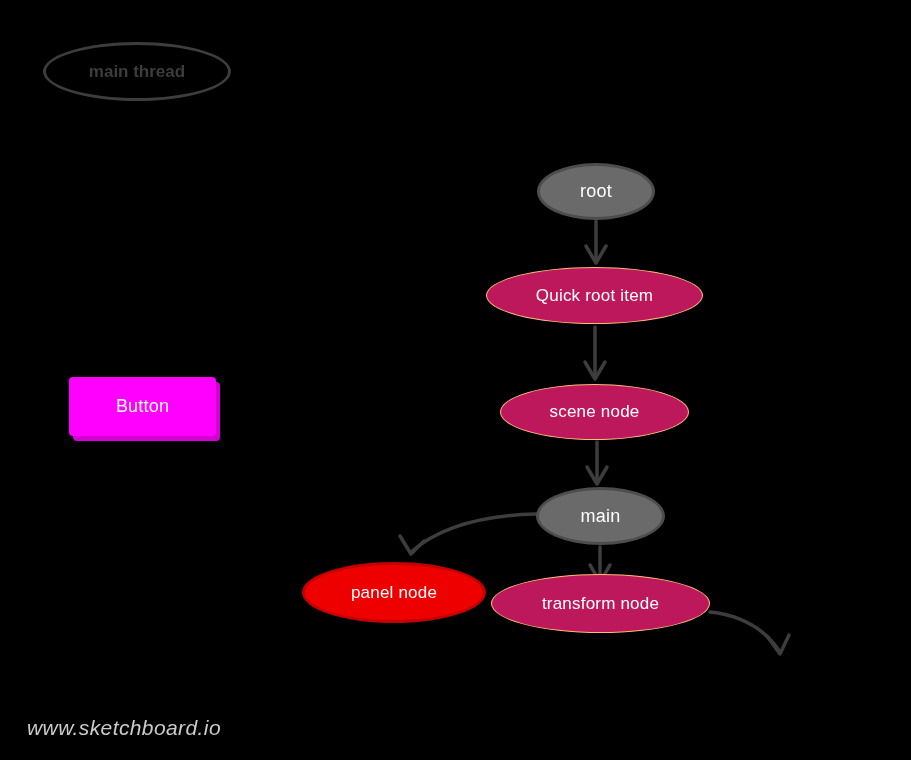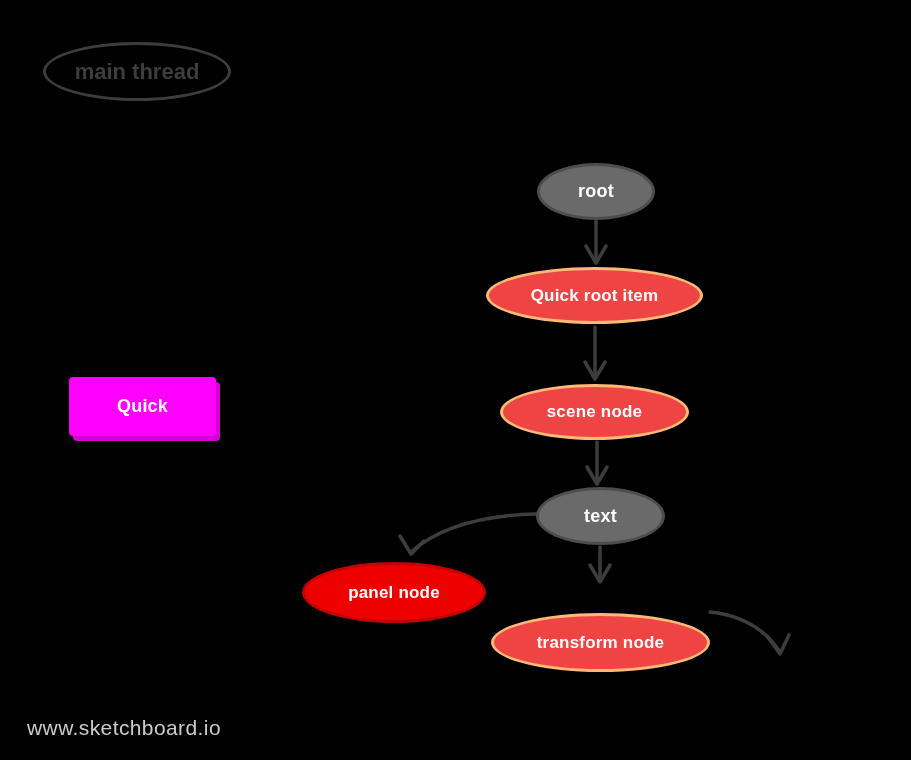--- a/index.html
+++ b/index.html
@@ -32,54 +32,55 @@
     justify-content: center;
     box-sizing: border-box;
     text-align: center;
   }
   .ellipse { border-radius: 50%; }
   .lane {
     background: transparent;
     border: 3px solid #3d3d3d;
     color: #3d3d3d;
     font-weight: bold;
-    font-size: 22px;
+    font-size: 17px;
   }
   .gray {
     background: #6a6a6a;
     border: 3px solid #4d4d4d;
   }
   .blue {
-    background: #ef4444;
-    border: 3px solid #fdba74;
+    background: #be185d;
+    border: 1px solid #fdba74;
   }
   .red {
     background: #ee0000;
     border: 3px solid #c40000;
     text-align: center;
   }
   .node-label {
     color: #ffffff;
-    font-weight: bold;
+    font-weight: normal;
     font-size: 17px;
     letter-spacing: 0.2px;
   }
   .node-label.big { font-size: 18px; }
   .rect-widget {
     background: #ff00ff;
     border-radius: 4px;
     box-shadow: 4px 5px 0 #d400d4;
   }
   .watermark {
     position: absolute;
     left: 27px;
     top: 716px;
     color: #cbcbcb;
     font-size: 21px;
     letter-spacing: 0.4px;
+    font-style: italic;
   }
 </style>
 </head>
 <body>
 
 <div class="canvas">
 
   <svg class="edges-layer" viewBox="0 0 911 760" xmlns="http://www.w3.org/2000/svg">
     <g>
       <path d="M596,221 L596,262"></path>
@@ -118,31 +119,31 @@
 
   <div class="node ellipse blue" style="left:486px; top:267px; width:217px; height:57px;">
     <span class="node-label">Quick root item</span>
   </div>
 
   <div class="node ellipse blue" style="left:500px; top:384px; width:189px; height:56px;">
     <span class="node-label">scene node</span>
   </div>
 
   <div class="node ellipse gray" style="left:536px; top:487px; width:129px; height:58px;">
-    <span class="node-label big">text</span>
+    <span class="node-label big">main</span>
   </div>
 
   <div class="node ellipse red" style="left:302px; top:562px; width:184px; height:61px;">
     <span class="node-label">panel node</span>
   </div>
 
-  <div class="node ellipse blue" style="left:491px; top:613px; width:219px; height:59px;align-items:center;">
+  <div class="node ellipse blue" style="left:491px; top:574px; width:219px; height:59px;align-items:center;">
     <span class="node-label">transform node</span>
   </div>
 
 
   <div class="node rect-widget" style="left:69px; top:377px; width:147px; height:59px;">
-    <span class="node-label big">Quick</span>
+    <span class="node-label big">Button</span>
   </div>
 
   <div class="watermark">www.sketchboard.io</div>
 
 </div>
 
 </body></html>

